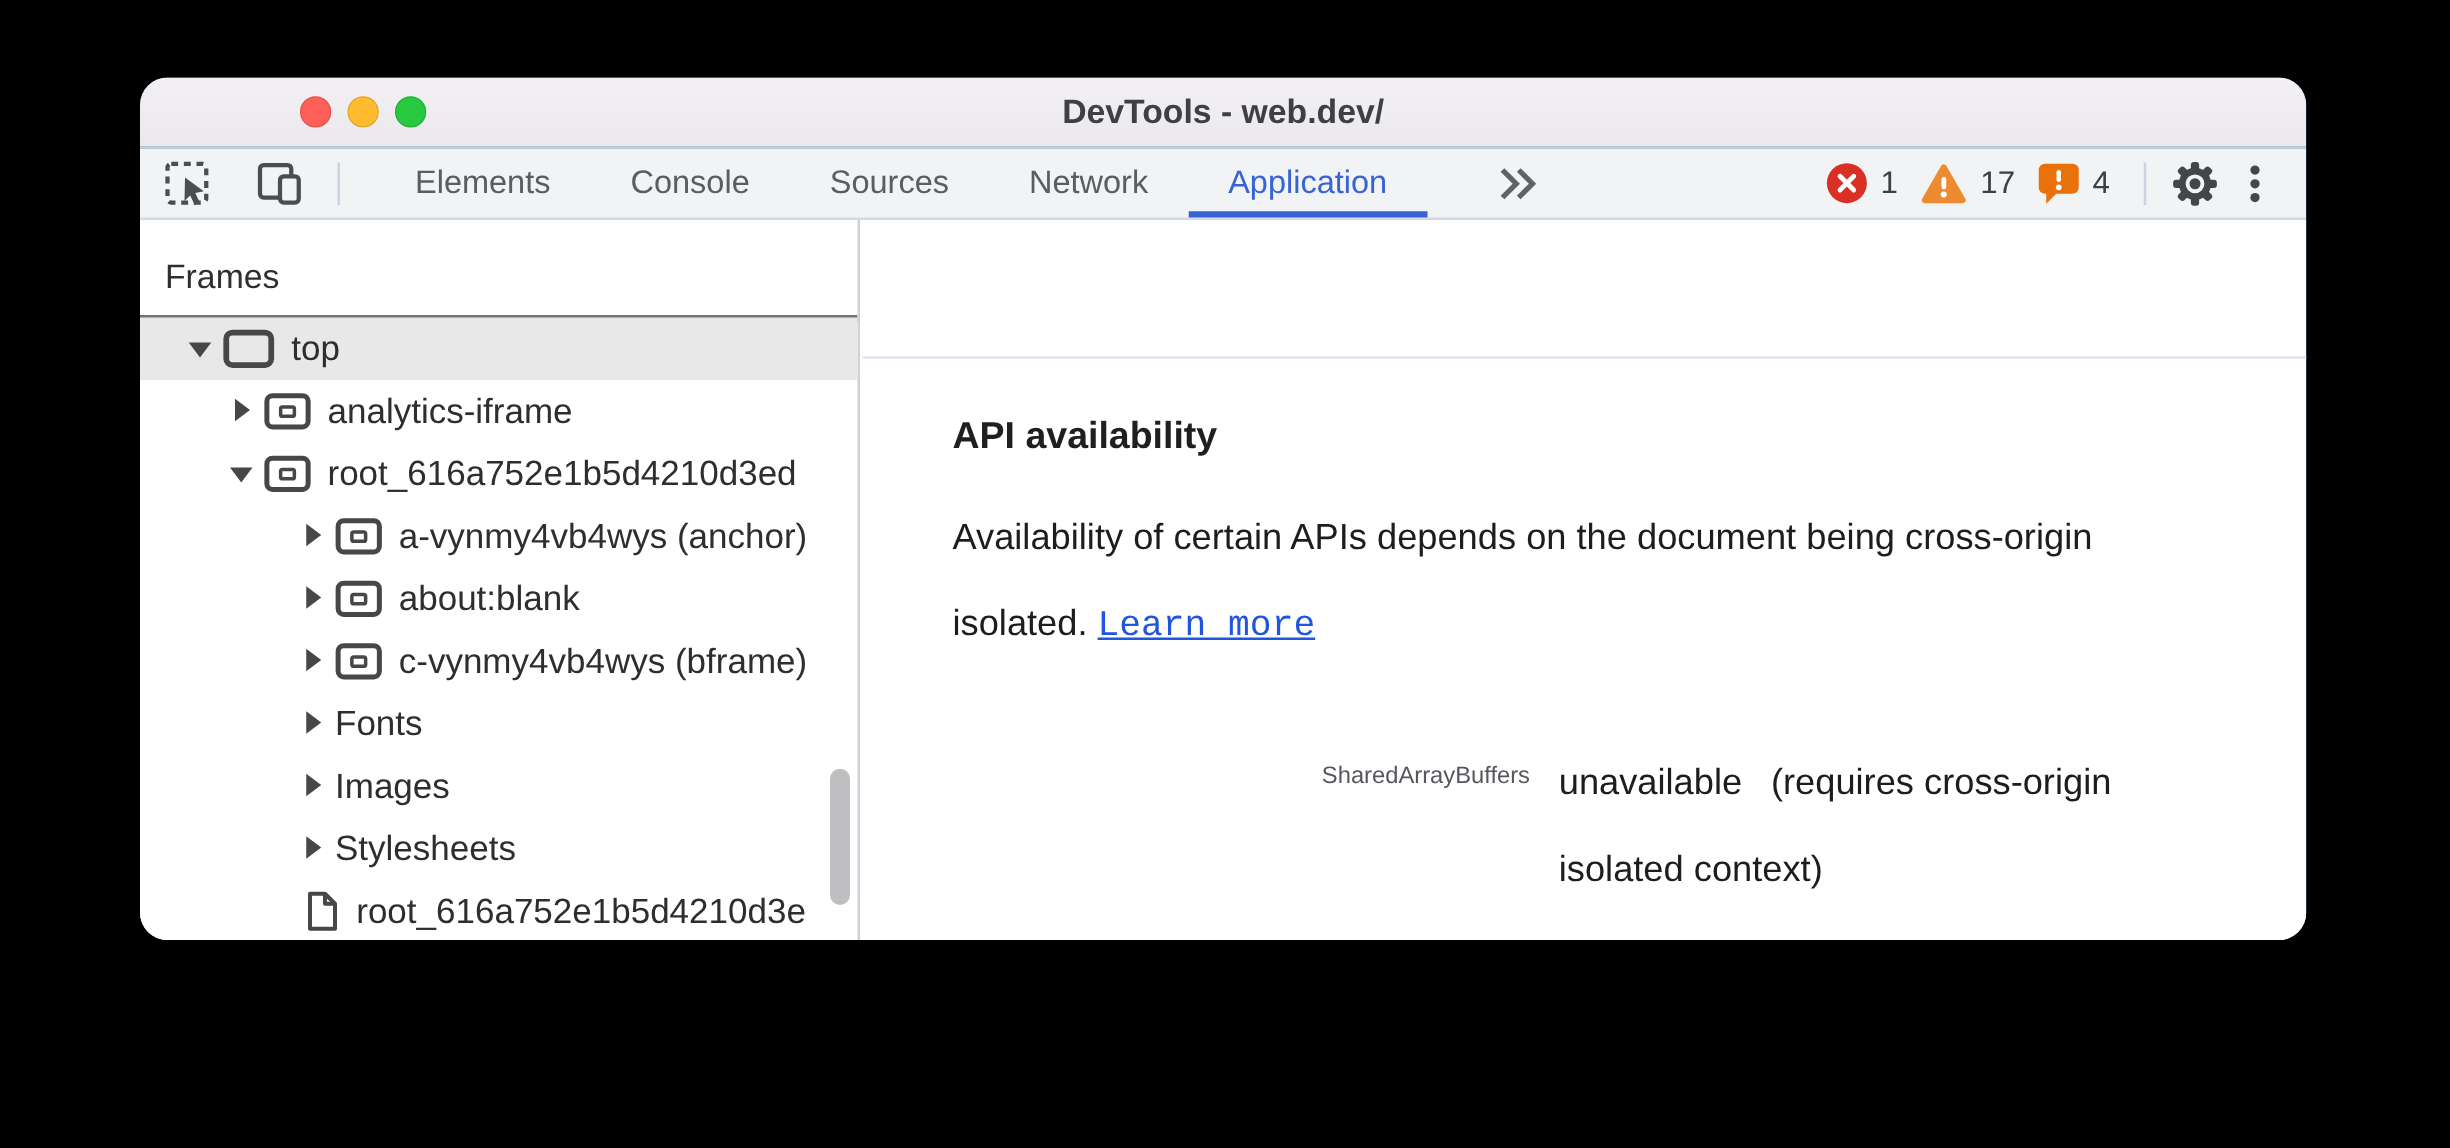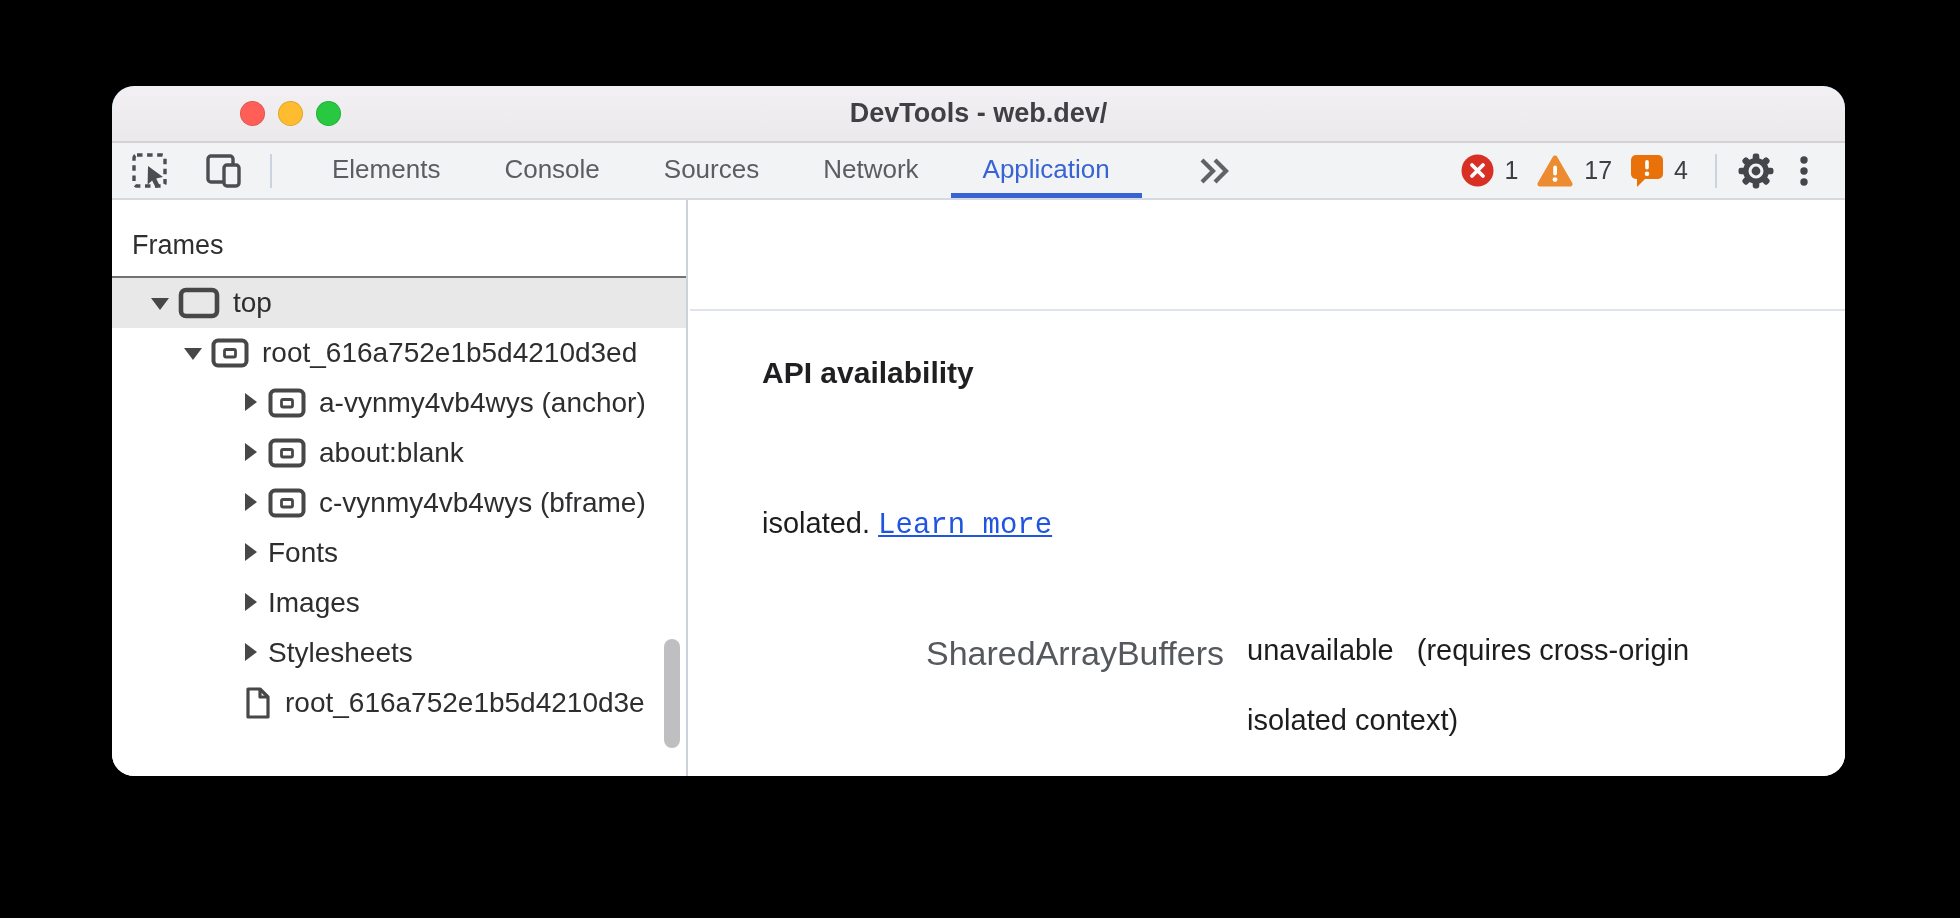--- a/index.html
+++ b/index.html
@@ -1,21 +1,21 @@
 <!DOCTYPE html>
 <html><head>
 <meta charset="utf-8">
 <style>
   html,body{margin:0;padding:0;}
   body{width:1960px;height:918px;background:#000;overflow:hidden;
        font-family:"Liberation Sans", sans-serif;}
   .stage{position:absolute;left:0;top:0;width:1960px;height:918px;background:#000;}
 
   
-  .win{position:absolute;left:112px;top:86px;width:1733px;height:690px;
+  .win{position:absolute;left:112px;top:62px;width:1733px;height:690px;
        background:#0369a1;border-radius:22px;overflow:hidden;}
 
   
   .titlebar{position:absolute;left:0;top:0;width:100%;height:55px;
             background:linear-gradient(#f2f0f3,#ebe9ec);border-bottom:2px solid #d3d1d4;}
   .tl{position:absolute;top:15px;width:25px;height:25px;border-radius:50%;
       box-shadow:inset 0 0 0 1px rgba(0,0,0,.12);}
   .tl.red{left:128px;background:#ff5f57;}
   .tl.yellow{left:166px;background:#febc2e;}
   .tl.green{left:204px;background:#28c840;}
@@ -74,21 +74,21 @@
 
   
   .main{position:absolute;left:576px;top:0;width:1157px;height:576px;background:#fff;}
   .divider{position:absolute;left:2px;width:1228px;height:2px;background:#dee3ec;}
   .div-top{top:109px;}
   .sec-heading{position:absolute;left:74px;top:156px;font-size:30px;font-weight:700;color:#1f1f21;}
   .para-line{position:absolute;left:74px;font-size:29px;color:#1d1d1f;white-space:nowrap;}
   .pl1{top:238px;}
   .pl2{top:307px;}
   a.dlink{color:#1f55e0;text-decoration:underline;cursor:pointer;font-family:Liberation Mono, monospace;}
-  .api-name{position:absolute;left:74px;width:462px;text-align:right;font-size:34px;
+  .api-name{position:absolute;left:74px;width:462px;text-align:right;font-size:19px;
             color:#55585c;white-space:nowrap;}
   .api-val{position:absolute;left:559px;font-size:29px;color:#1d1d1f;white-space:nowrap;}
   .api-note-gap{display:inline-block;width:23px;}
 </style>
 </head>
 <body>
 
 <div class="stage">
   <div class="win">
 
@@ -194,20 +194,32 @@
               </span>
               <span class="ticon">
                 <svg width="42" height="32" viewBox="0 0 42 32">
                   <rect x="3" y="3" width="36" height="26" rx="5" fill="none" stroke="#474747" stroke-width="4.6"></rect>
                 </svg>
               </span>
               <span class="tlabel">top</span>
             </div>
             <div class="tree-row lvl2">
               <span class="arrowbox">
+                <span class="arr-right"></span>
+              </span>
+              <span class="ticon">
+                <svg width="38" height="30" viewBox="0 0 38 30">
+                  <rect x="2.5" y="2.5" width="33" height="25" rx="4.5" fill="none" stroke="#474747" stroke-width="4"></rect>
+                  <rect x="13.5" y="11.5" width="11" height="7.5" rx="1.5" fill="none" stroke="#474747" stroke-width="2.8"></rect>
+                </svg>
+              </span>
+              <span class="tlabel">analytics-iframe</span>
+            </div>
+            <div class="tree-row lvl2">
+              <span class="arrowbox">
                 <span class="arr-down"></span>
               </span>
               <span class="ticon">
                 <svg width="38" height="30" viewBox="0 0 38 30">
                   <rect x="2.5" y="2.5" width="33" height="25" rx="4.5" fill="none" stroke="#474747" stroke-width="4"></rect>
                   <rect x="13.5" y="11.5" width="11" height="7.5" rx="1.5" fill="none" stroke="#474747" stroke-width="2.8"></rect>
                 </svg>
               </span>
               <span class="tlabel">root_616a752e1b5d4210d3ed</span>
             </div>
@@ -277,20 +289,21 @@
             </div>
           </div>
 
         <div class="sb-vthumb"></div>
       </div>
 
       <div class="main">
         <div class="divider div-top"></div>
         <div class="sec-heading">API availability</div>
 
+        <div class="para-line pl1">Availability of certain APIs depends on the document being cross-origin</div>
         <div class="para-line pl2">
           <span>isolated.</span>
           <span> </span>
           <a class="dlink">Learn more</a>
         </div>
 
         <div id="api-rows">
             <div class="api-name" style="top: 434px;">SharedArrayBuffers</div>
             <div class="api-val" style="top: 434px;"><span>unavailable</span><span class="api-note-gap"></span><span>(requires cross-origin</span></div>
             <div class="api-val" style="top: 504px;">isolated context)</div>

